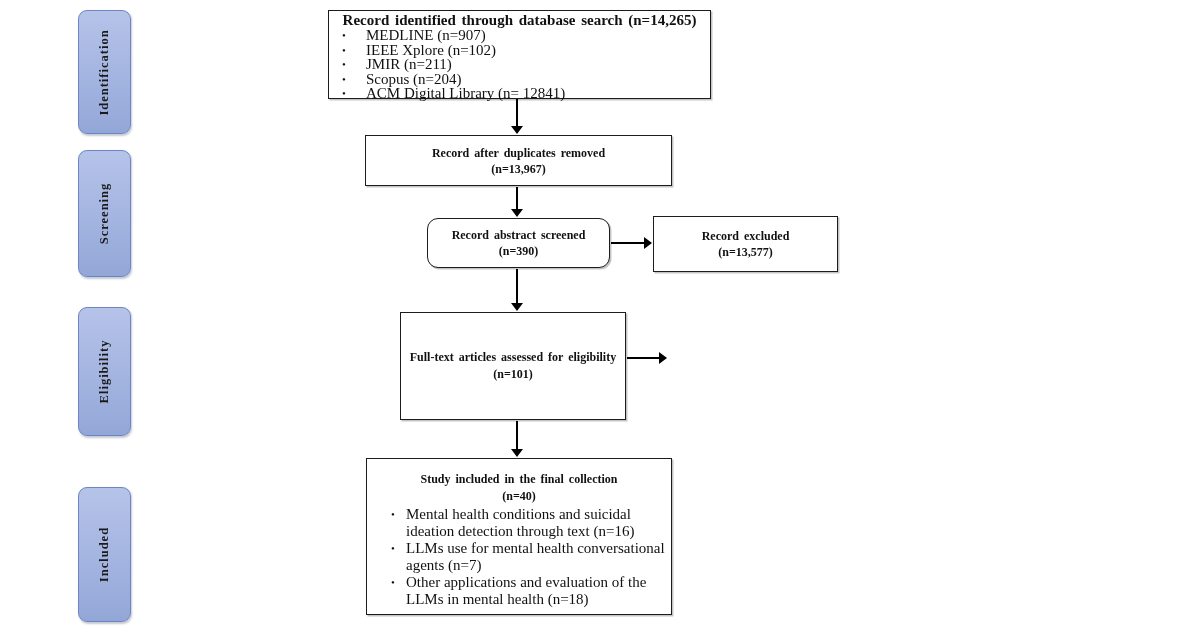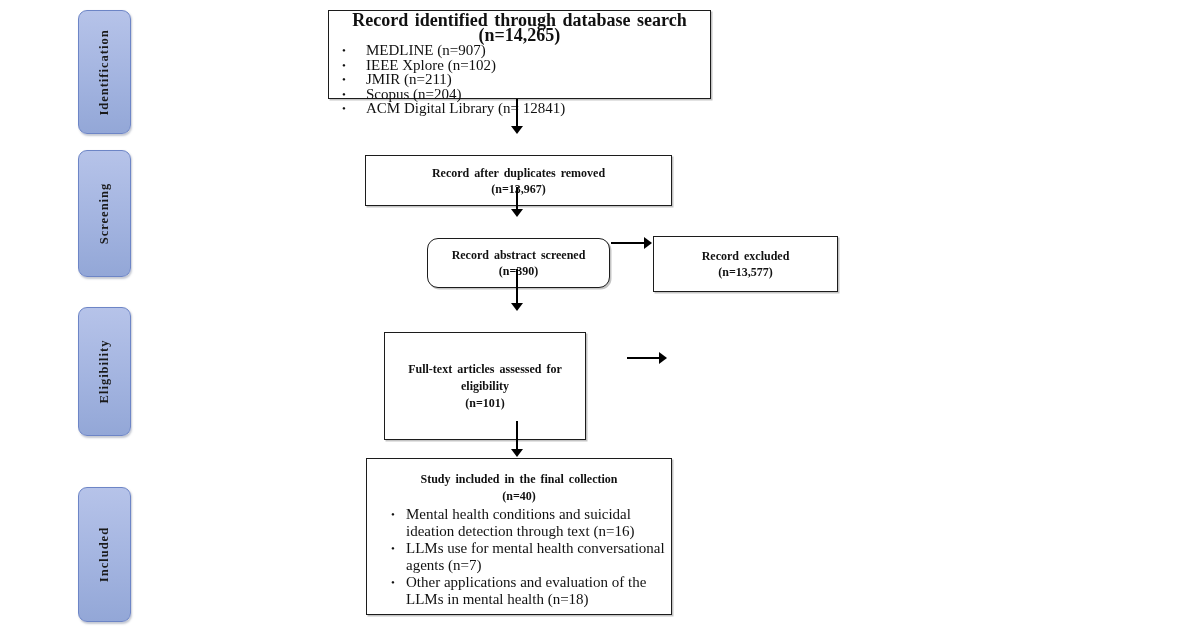--- a/index.html
+++ b/index.html
@@ -51,44 +51,43 @@
     font-weight: bold;
     font-size: 12px;
     text-align: center;
     word-spacing: 2px;
     line-height: 16px;
   }
   .centered {
     display: flex;
     flex-direction: column;
     justify-content: center;
-    margin-top: 20px;
   }
   ul.bullets {
     list-style: none;
     text-align: left;
     font-size: 15px;
   }
   ul.bullets li { position: relative; }
   ul.bullets li::before {
     content: "\2022";
     position: absolute;
     font-size: 11px;
   }
 
   .box-identified { left: 328px; top: 10px;  width: 383px; height: 89px; padding-top: 2px; }
-  .box-identified .box-title { line-height: 15px; font-size: 18px; }
+  .box-identified .box-title { line-height: 15px; font-size: 15px; }
   .box-identified ul.bullets { line-height: 14.5px; }
   .box-identified ul.bullets li { padding-left: 37px; }
   .box-identified ul.bullets li::before { left: 13px; }
 
   .box-duplicates { left: 365px; top: 135px; width: 307px; height: 51px; }
   .box-screened   { left: 427px; top: 218px; width: 183px; height: 50px; border-radius: 11px; }
   .box-rec-excluded { left: 653px; top: 216px; width: 185px; height: 56px; }
-  .box-fulltext   { left: 384px; top: 312px; width: 202px; height: 108px; }
+  .box-fulltext   { left: 400px; top: 312px; width: 226px; height: 108px; }
   .box-fulltext .box-title { line-height: 17px; }
 
   .box-ft-excluded { left: 668px; top: 310px; width: 266px; height: 112px; padding-top: 4px; }
   .box-ft-excluded ul.bullets { line-height: 18px; margin-top: 1px; }
   .box-ft-excluded ul.bullets li { padding-left: 24px; padding-right: 4px; }
   .box-ft-excluded ul.bullets li::before { left: 10px; }
 
   .box-included { left: 366px; top: 458px; width: 306px; height: 157px; padding-top: 12px; }
   .box-included .box-title { line-height: 17px; }
   .box-included ul.bullets { line-height: 17px; margin-top: 1px; }

